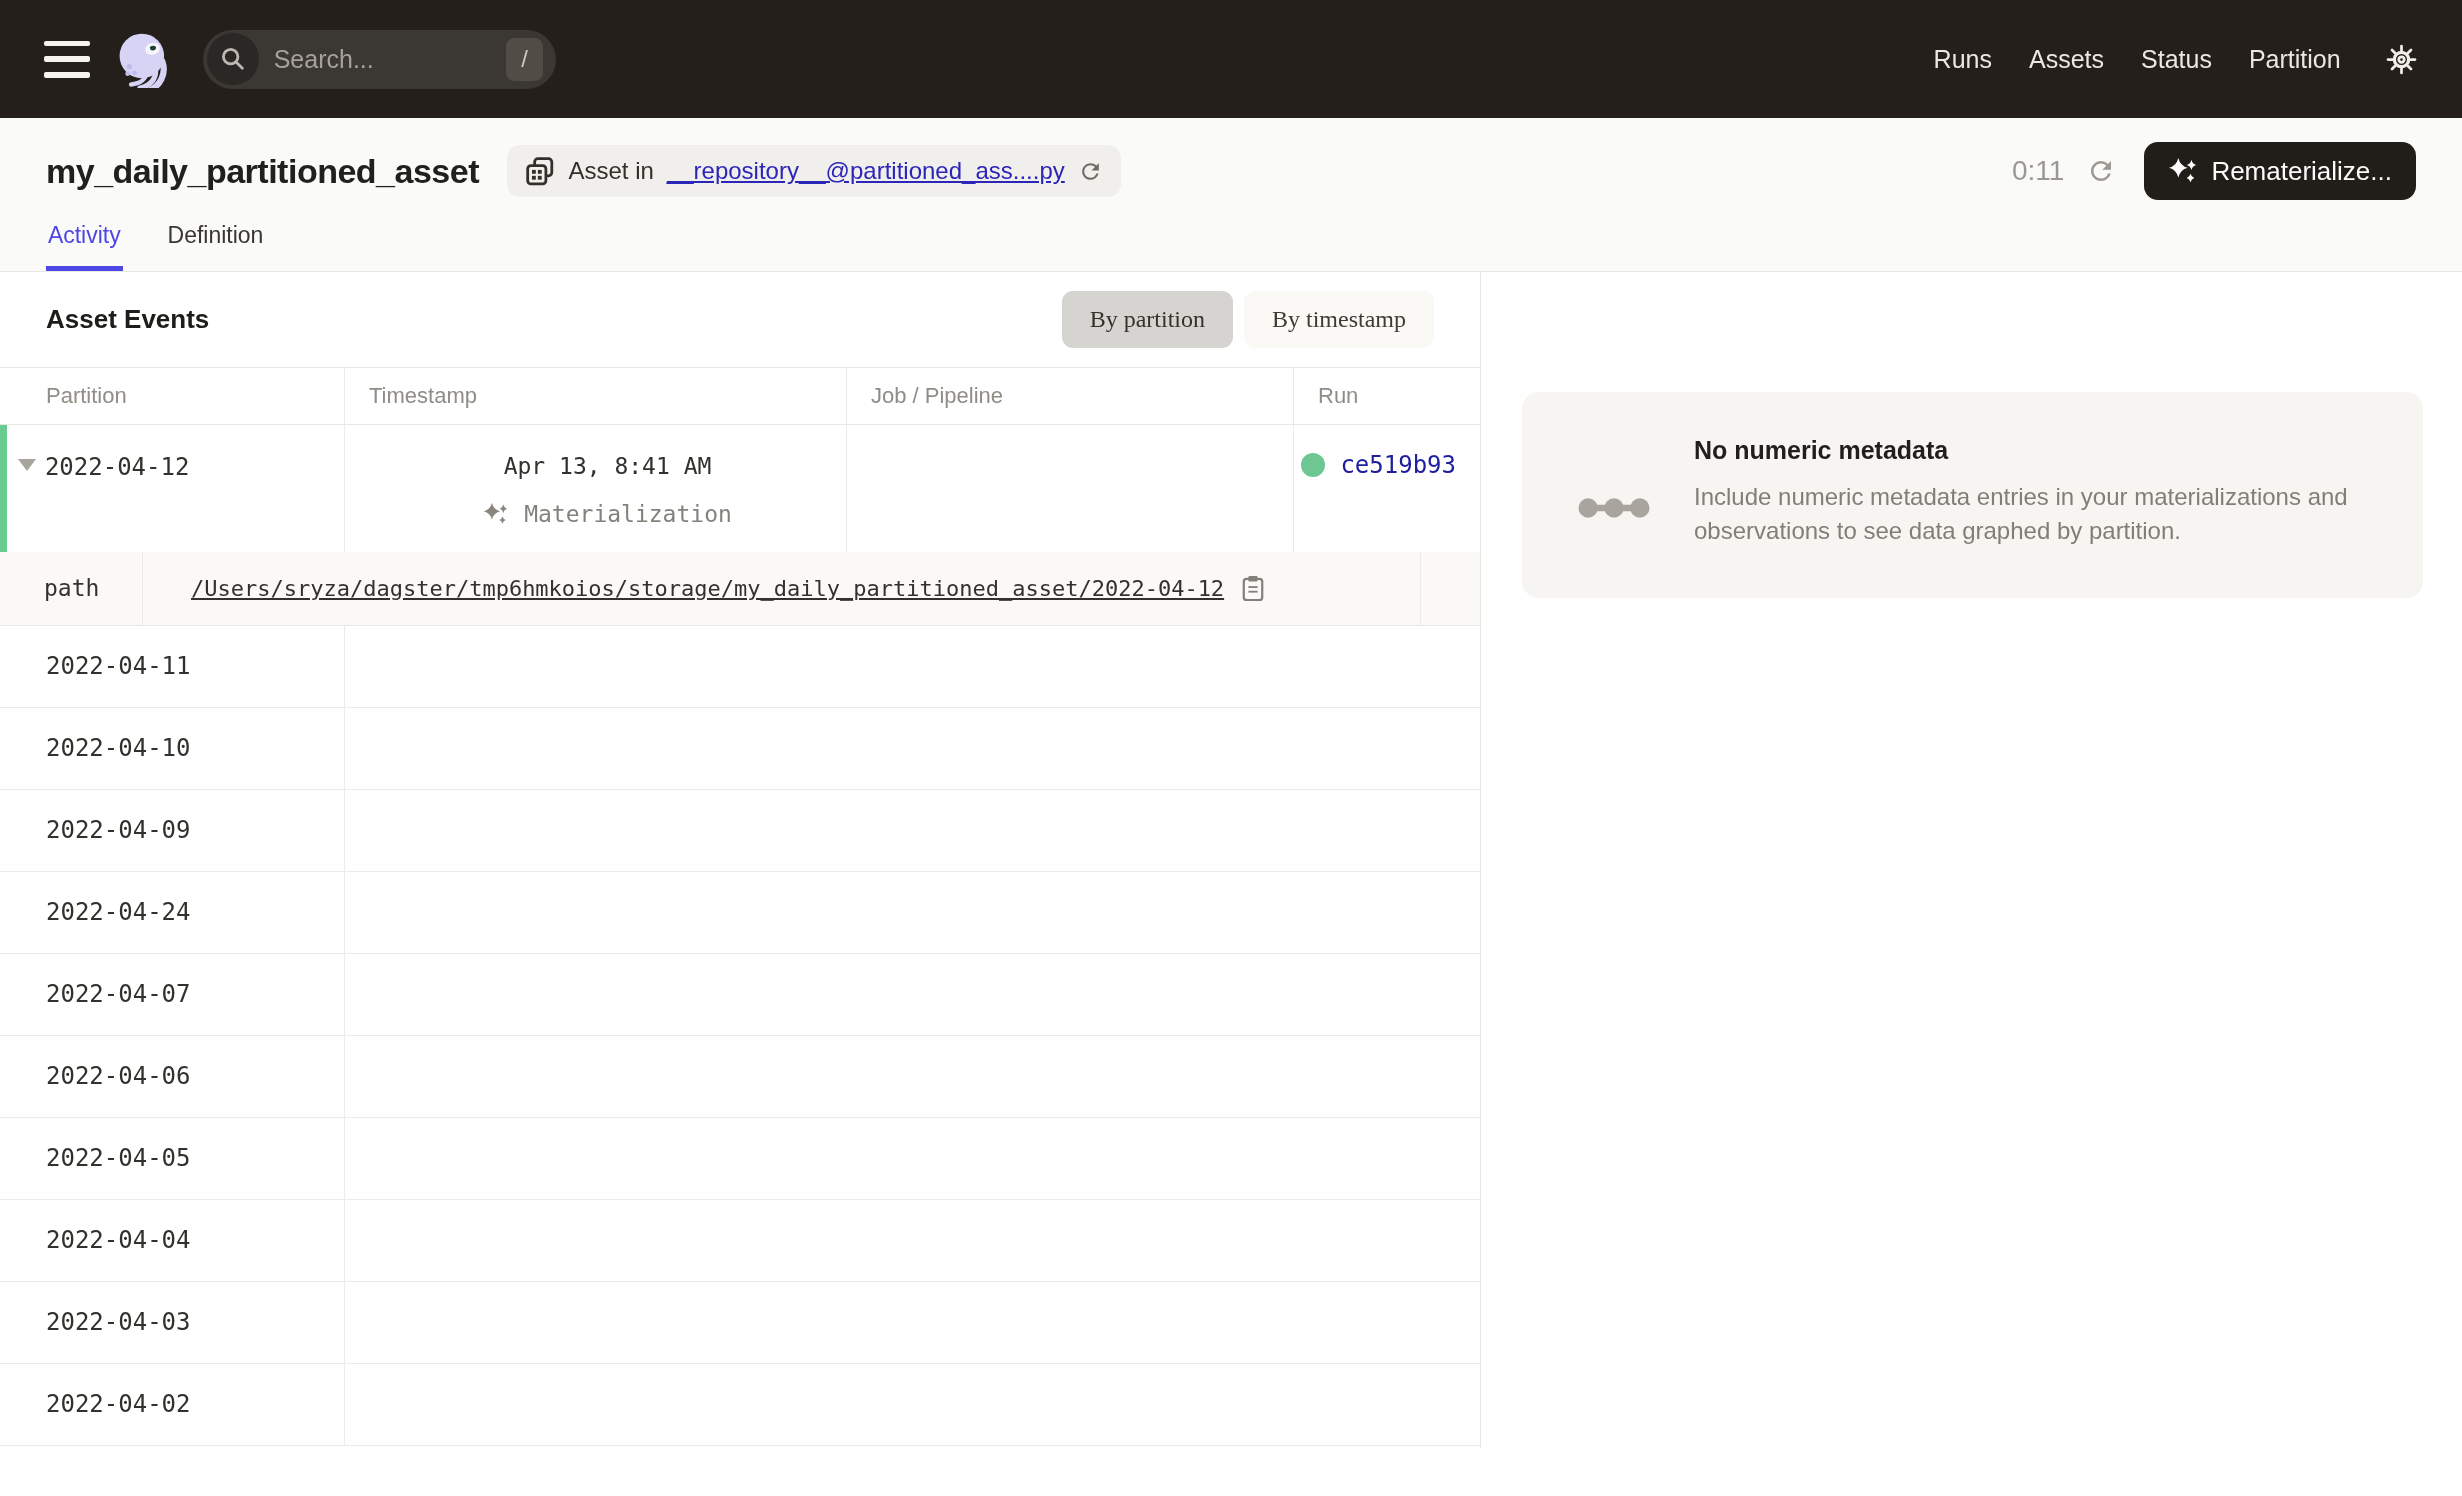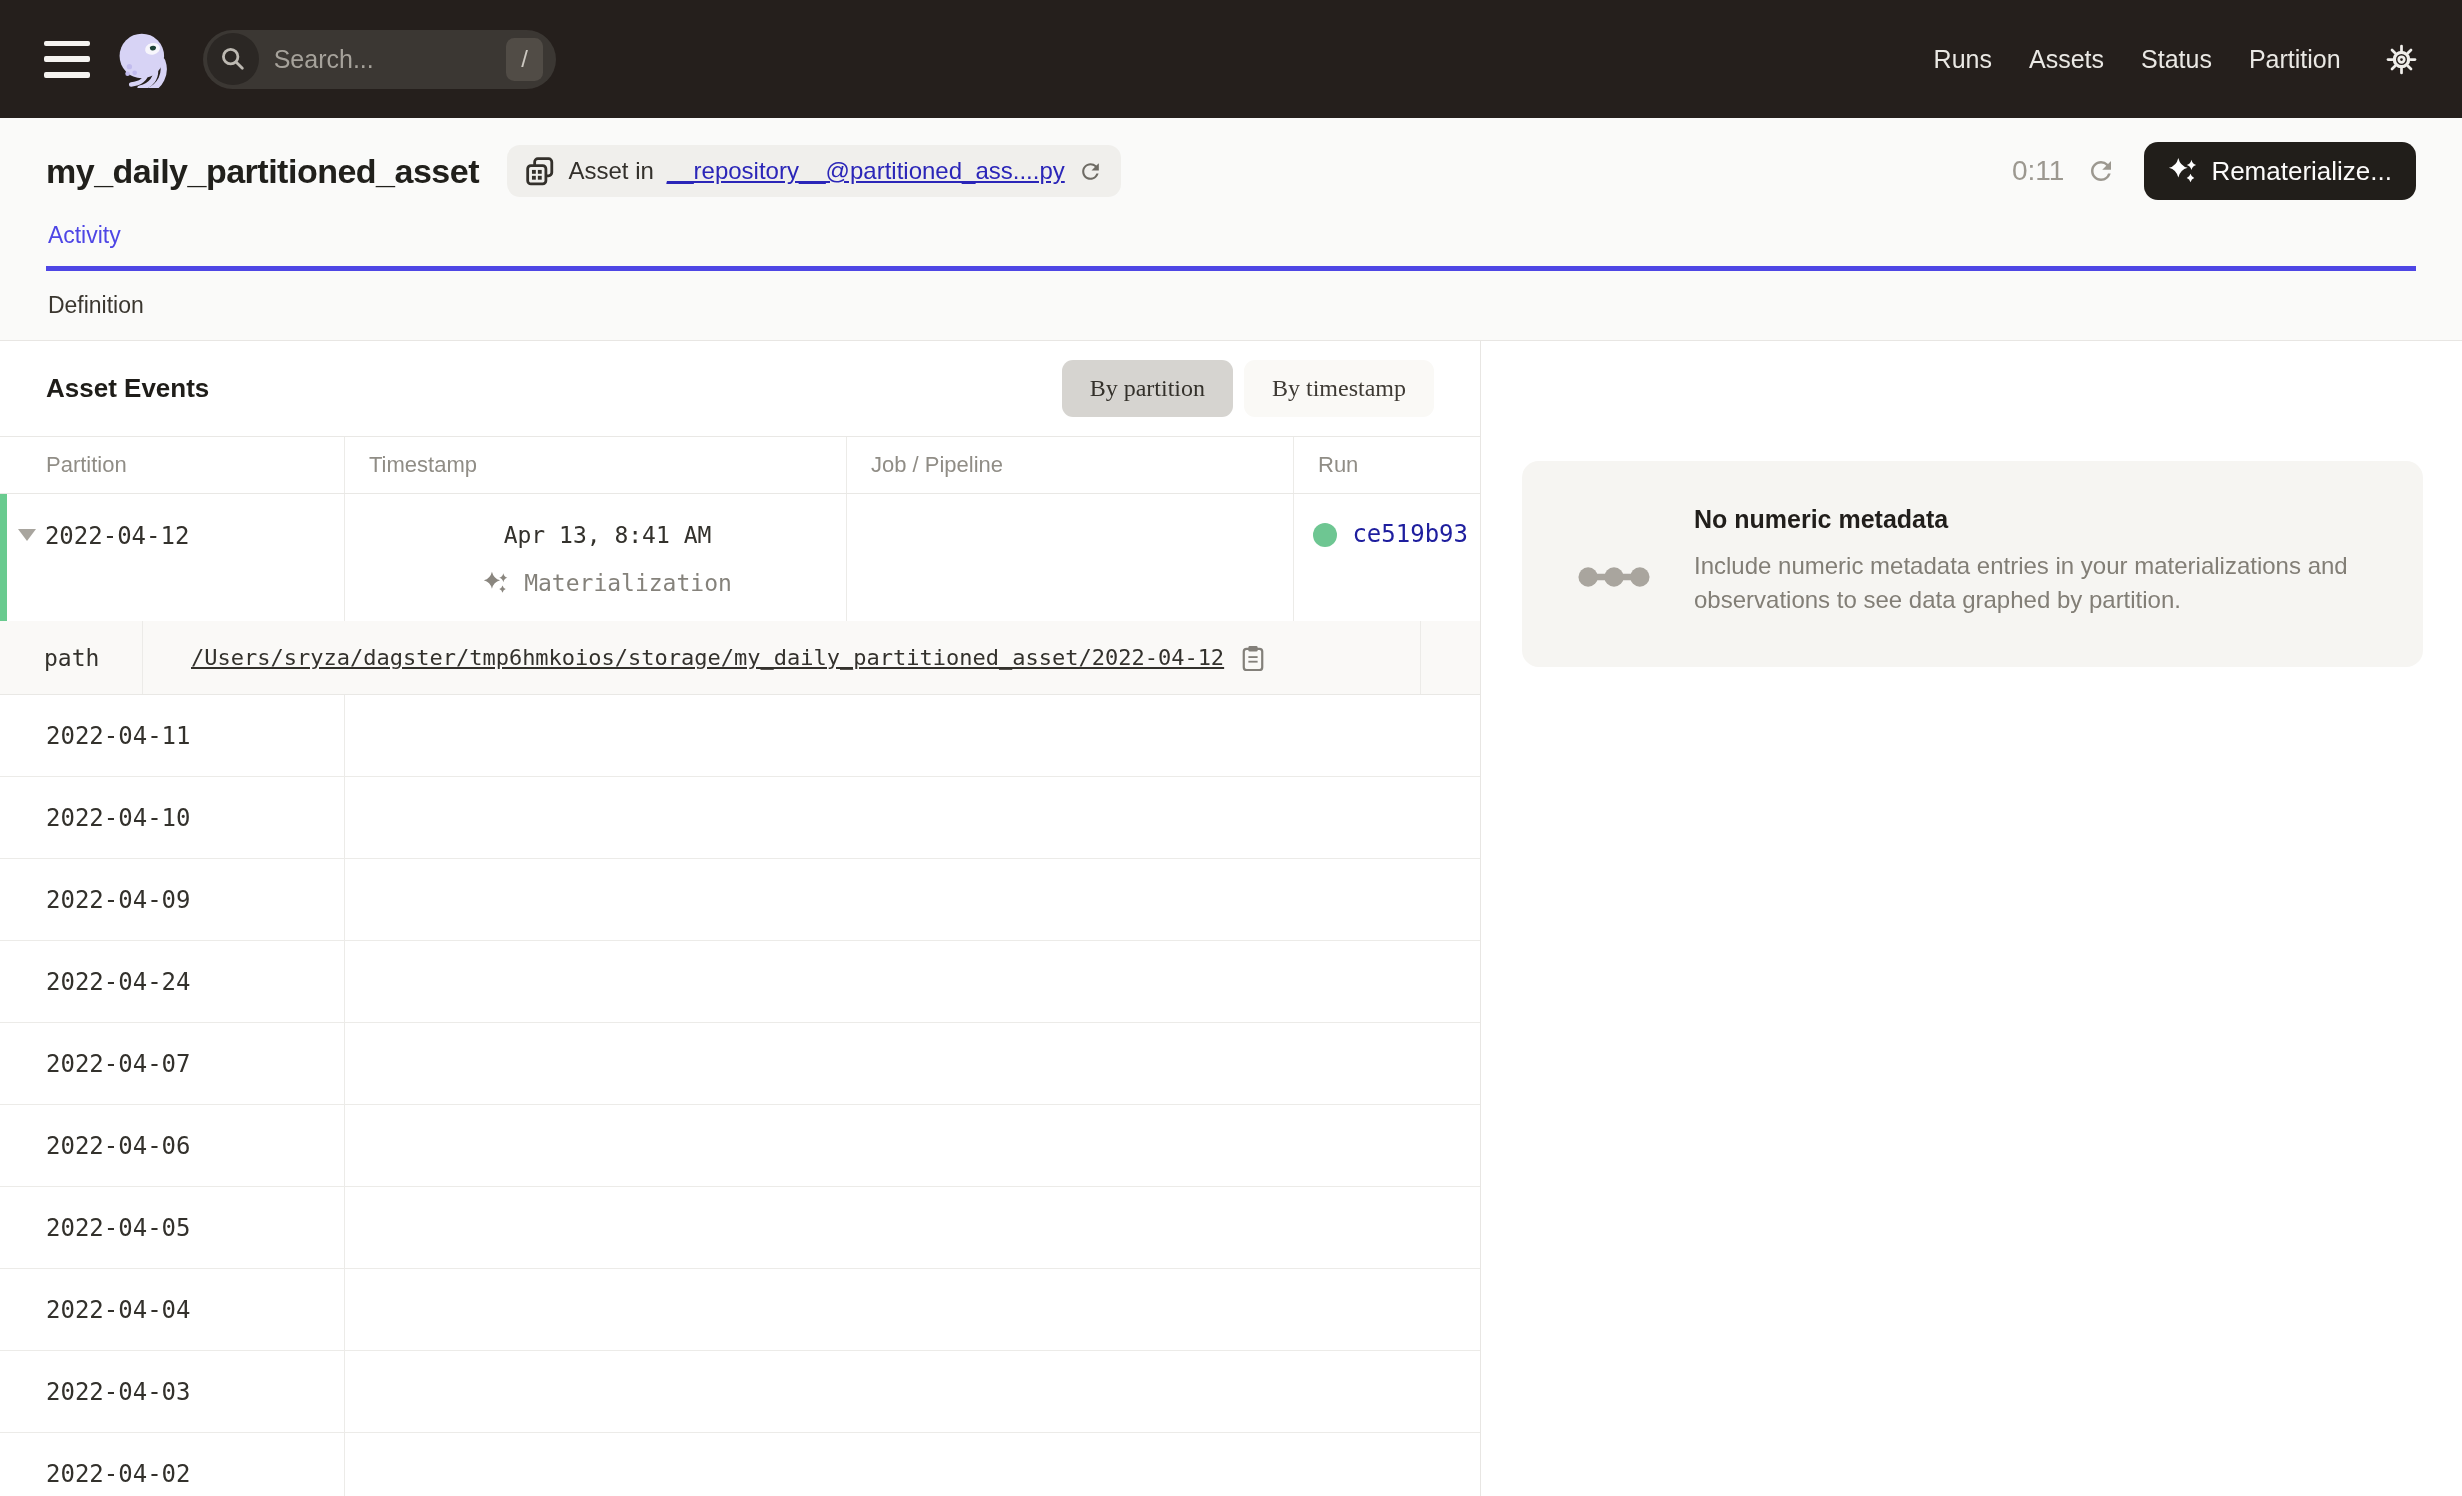--- a/index.html
+++ b/index.html
@@ -25,21 +25,21 @@
   .pagehead { background:#FAFAF9; padding:24px 46px 0 46px; border-bottom:1.9px solid #E8E6E3; }
   .titlerow { display:flex; align-items:center; }
   .title { font-size:34px; font-weight:700; color:#21201C; letter-spacing:-0.5px; }
   .asset-badge { margin-left:28px; height:52px; background:#F0EFEC; border-radius:13px; display:flex; align-items:center; padding:0 18.5px; gap:13px; }
   .asset-badge .lbl { font-size:24px; color:#33302B; }
   .asset-badge a { font-size:24px; color:#2B26B8; text-decoration:underline; cursor:pointer; }
   .head-right { margin-left:auto; display:flex; align-items:center; }
   .timer { color:#9C9890; font-size:28px; }
   .head-refresh { margin-left:22px; display:flex; cursor:pointer; }
   .remat-btn { margin-left:28px; height:58px; background:#211E1A; color:#FCFBFA; border:none; border-radius:14px; display:flex; align-items:center; gap:13px; padding:0 24px; font-size:26px; font-family:"Liberation Sans", sans-serif; cursor:pointer; }
-  .tabsrow { margin-top:22px; display:flex; gap:21px; padding-left:0;flex-direction:column; }
+  .tabsrow { margin-top:22px; display:flex; gap:43px; padding-left:0; }
   .tab { font-size:23px; font-weight:500; padding:0 1.9px 16.7px 1.9px; border-bottom:5.6px solid transparent; cursor:pointer; color:#3A362F; }
   .tab.active { color:#4E46E5; border-bottom-color:#4E46E5; }
 
   
   .main { display:flex; height:1176px; }
   .left { width:1481px; border-right:1.9px solid #E8E6E3; flex:0 0 auto; }
   .right { flex:1; background:#fff; }
 
   
   .events-bar { height:95px; display:flex; align-items:center; padding:0 46px; }
@@ -56,21 +56,21 @@
   .col-t { width:502px; padding-left:24px; border-right:1.9px solid #ECEBE8; height:100%; display:flex; align-items:center; }
   .col-j { width:447px; padding-left:24px; border-right:1.9px solid #ECEBE8; height:100%; display:flex; align-items:center; }
   .col-r { flex:1; padding-left:13px; height:100%; display:flex; align-items:center; }
 
   .exprow { height:127px; display:flex; position:relative; cursor:pointer; }
   .green-strip { position:absolute; left:0; top:0; bottom:0; width:6.5px; background:#69CB8F; }
   .exprow .cell { height:100%; }
   .exprow .col-p { align-items:flex-start; padding-top:28px; padding-left:17.6px; }
   .exprow .col-t { flex-direction:column; align-items:center; justify-content:flex-start; padding-top:28px; }
   .exprow .col-j { align-items:flex-start; padding-top:28px; }
-  .exprow .col-r { align-items:flex-start; padding-top:26px; padding-left:7.4px;justify-content:center; }
+  .exprow .col-r { align-items:flex-start; padding-top:26px; padding-left:7.4px; }
   .caret { width:0; height:0; border-left:9.3px solid transparent; border-right:9.3px solid transparent; border-top:12px solid #A8A59E; margin-top:6.5px; margin-right:9.3px; }
   .pdate { font-size:24px; color:#33312C; }
   .ts-line1 { font-size:23px; color:#33312C; }
   .ts-line2 { margin-top:22px; display:flex; align-items:center; gap:15px; font-size:23px; color:#85827B; }
   .run-dot { width:24px; height:24px; border-radius:50%; background:#6EC692; margin-right:15px; margin-top:2.8px; }
   .run-link { font-size:24px; color:#1E1E9E; cursor:pointer; }
 
   .pathrow { height:74px; background:#FAF9F7; border-bottom:1.9px solid #E9E8E5; display:flex; }
   .path-label-cell { width:143px; border-right:1.9px solid #ECEBE8; display:flex; align-items:center; padding-left:44px; font-size:23px; color:#33312C; }
   .path-value-cell { width:1278px; border-right:1.9px solid #ECEBE8; display:flex; align-items:center; padding-left:22px; gap:16.7px; }

